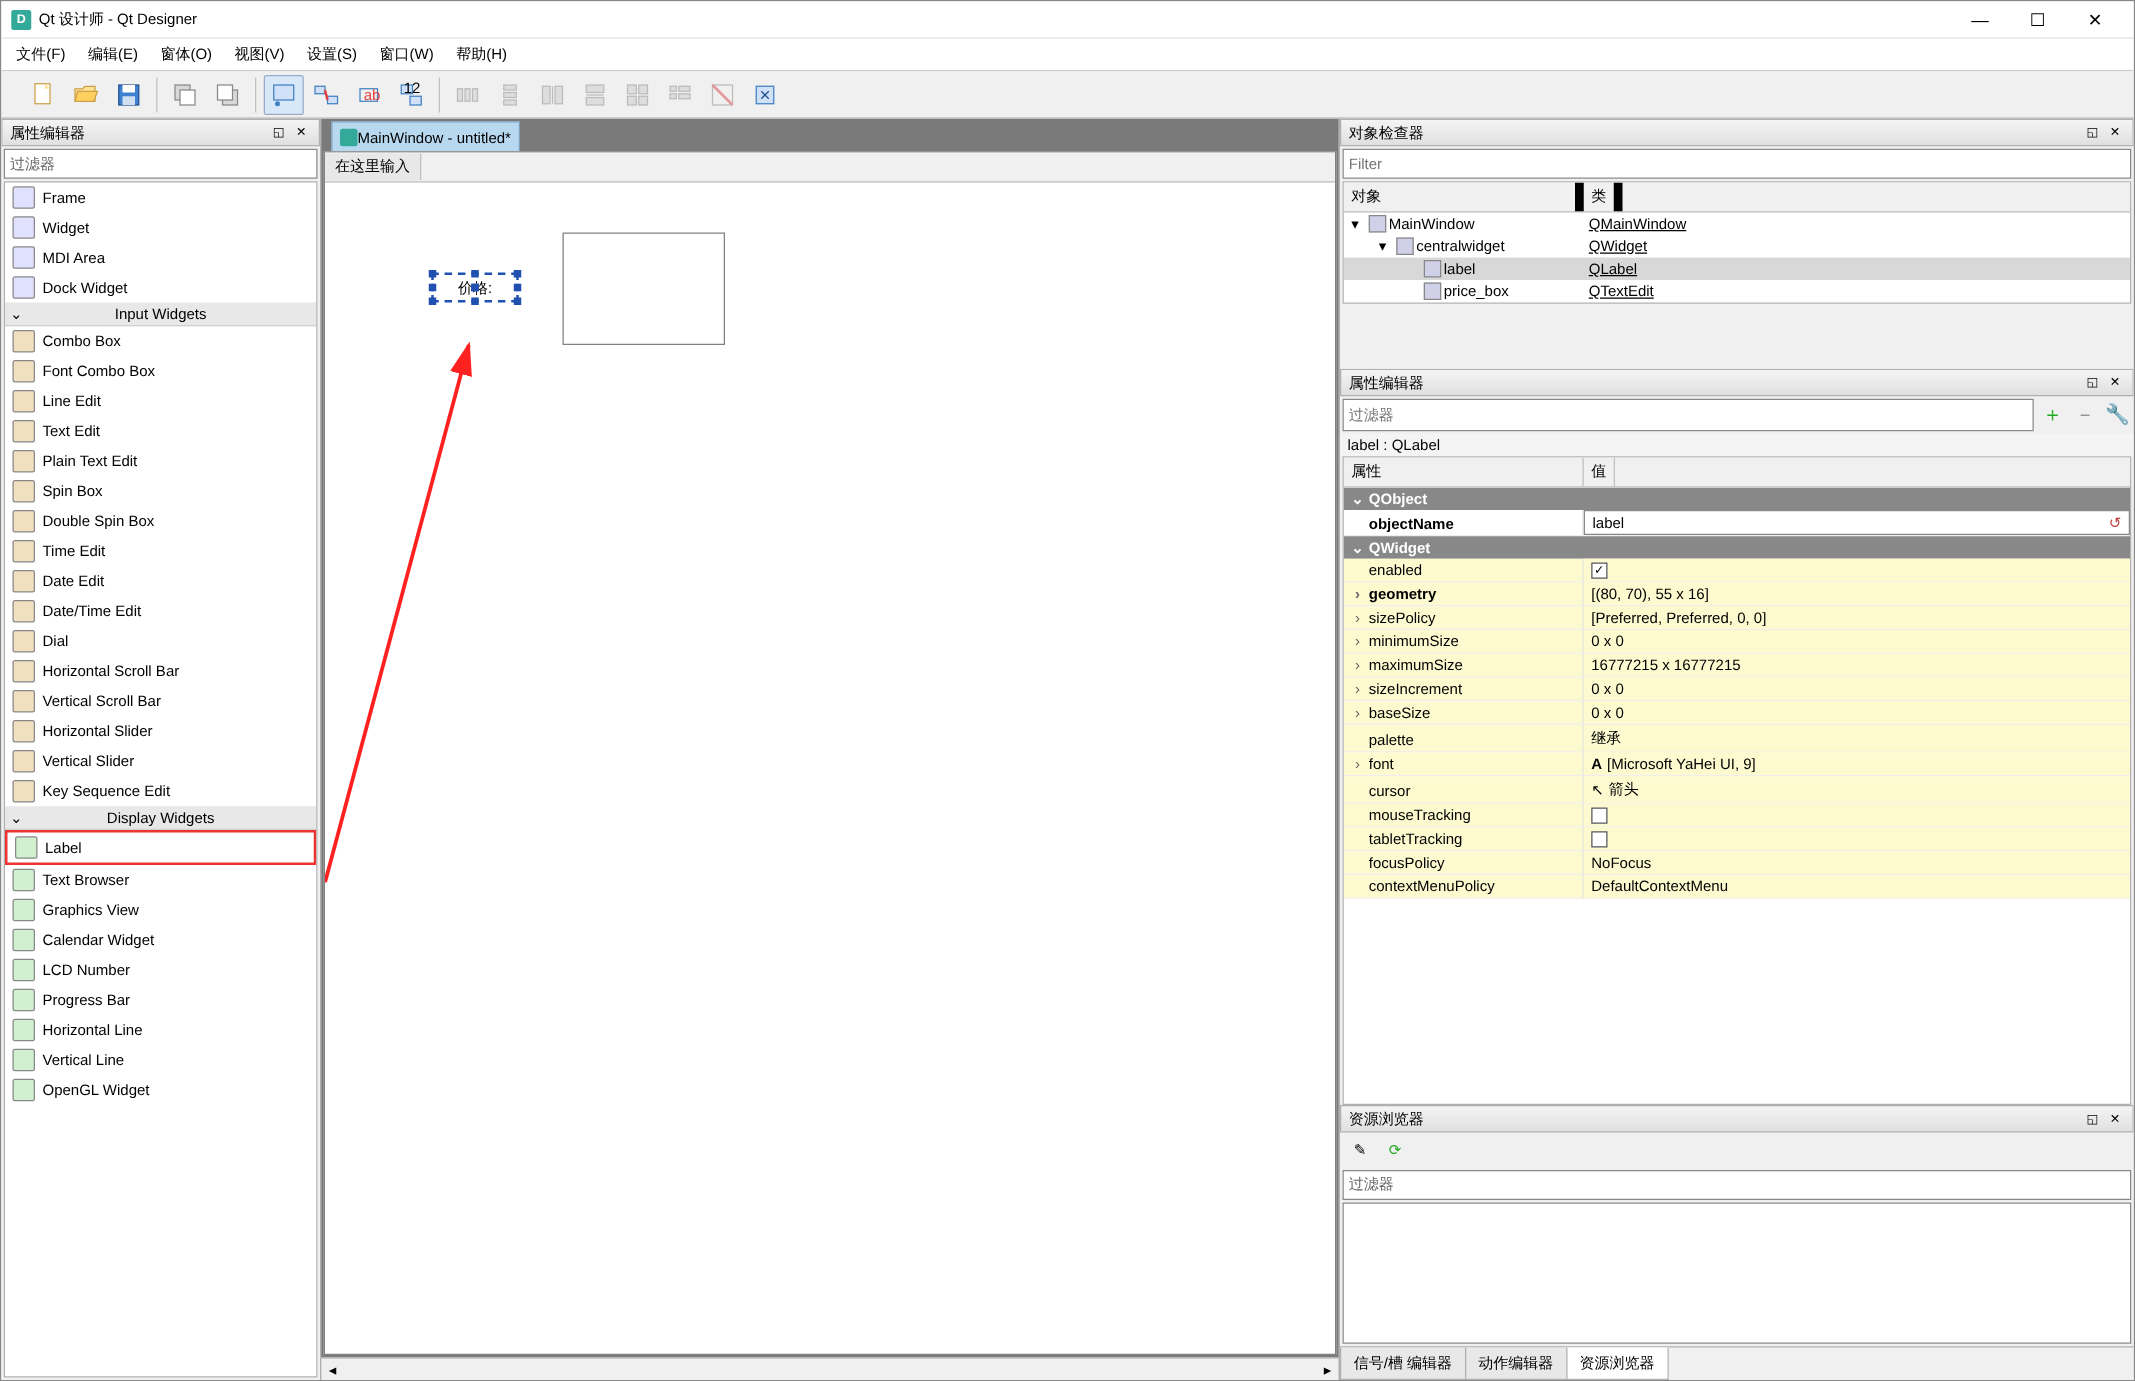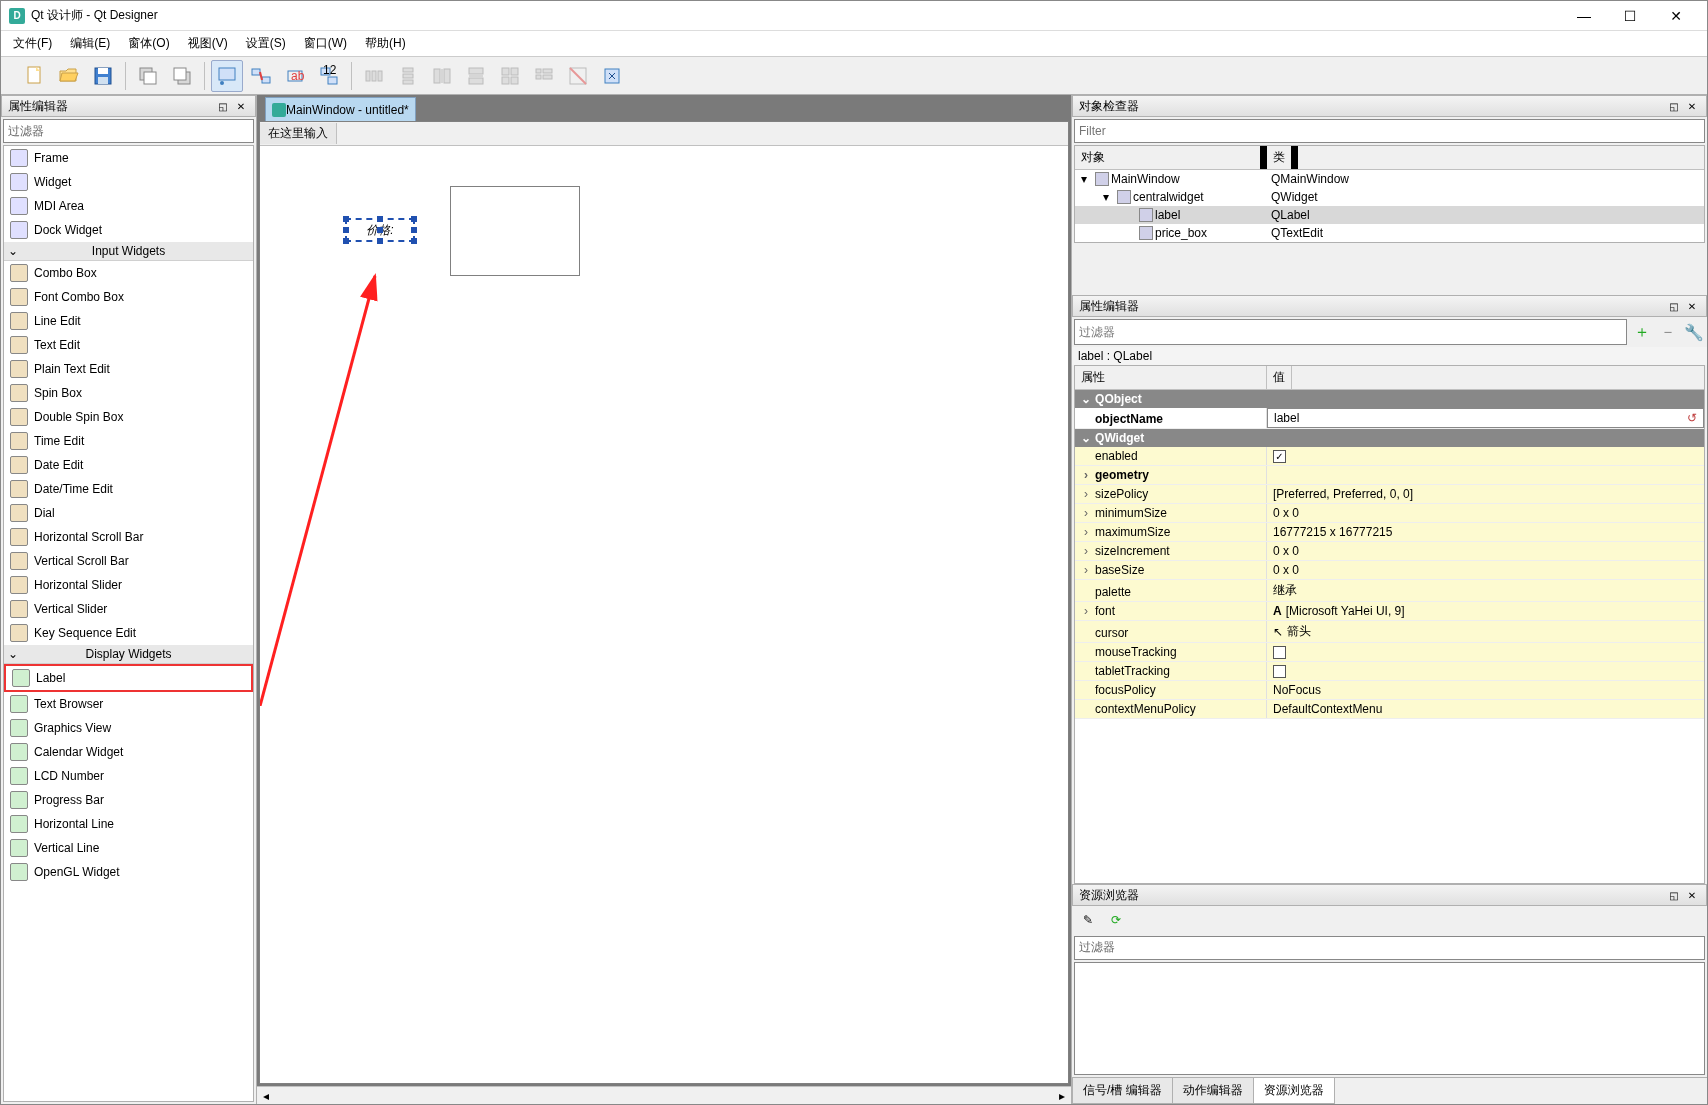--- a/index.html
+++ b/index.html
@@ -27,37 +27,37 @@
 .wt-item { display: flex; align-items: center; padding: 3px 6px; gap: 6px; }
 .wt-item .wicon { width: 18px; height: 18px; display: flex; align-items: center; justify-content: center; font-size: 11px; }
 .wt-item.highlight { border: 2px solid #e33; }
 .center { flex: 1; display: flex; flex-direction: column; background: #7a7a7a; }
 .form-tab { height: 24px; background: #b8d8f0; display: flex; align-items: center; padding: 0 6px; gap:0; margin: 2px 2px 0 8px; width: fit-content; border:1px solid #80a0c0; border-bottom:none;}
 .form-tab .qtlogo{ width:14px;height:14px; background:#3a9; border-radius:2px;}
 .form-area { flex: 1; background: #fff; margin: 0 2px 2px 2px; border: 1px solid #808080; position: relative; overflow: hidden; }
 .form-bar { height: 24px; background: #f0f0f0; border-bottom: 1px solid #c0c0c0; display: flex; align-items: center; }
 .form-bar .prompt { padding: 2px 8px; background: #e8e8e8; border-right:1px solid #c0c0c0;}
 .canvas { position: relative; flex: 1; background-image: radial-gradient(#c0c0c0 0.5px, transparent 0.5px); background-size: 8px 8px; height: 590px; }
-.sel-label { position: absolute; left: 85px; top: 72px; width: 70px; height: 24px; border: 2px dashed #2050b0; display:flex; align-items:center; justify-content:center; background: rgba(255,255,255,0.5); font-style: italic;}
+.sel-label { position: absolute; left: 85px; top: 72px; width: 70px; height: 24px; border: 2px dashed #2050b0; display:flex; align-items:center; justify-content:center; background: rgba(255,255,255,0.5);}
 .sel-label::before,.sel-label::after{ content:''; position:absolute; width:6px;height:6px; background:#2050b0;}
 .sel-handle{ position:absolute; width:6px; height:6px; background:#2050b0;}
 .textedit { position: absolute; left: 190px; top: 40px; width: 130px; height: 90px; background: #fff; border: 1px solid #808080; }
 .arrow { position: absolute; pointer-events: none; }
 .hscroll { height: 18px; background: #f0f0f0; border-top: 1px solid #c0c0c0; display:flex;}
 .hscroll .sbtn{ width:18px; display:flex;align-items:center;justify-content:center;}
 .hscroll .strack{ flex:1;}
 .right { width: 636px; display: flex; flex-direction: column; border-left: 1px solid #b0b0b0; }
 .obj-tree { background: #fff; border: 1px solid #b0b0b0; margin: 0 2px; overflow:auto; }
 .obj-head { display: flex; background: #f0f0f0; border-bottom: 1px solid #c0c0c0; }
 .obj-head > div { padding: 3px 6px; border-right: 7px solid #000000; }
 .obj-head > div:first-child{ width: 192px;}
 .obj-row { display: flex; align-items: center; }
 .obj-row.sel { background: #d8d8d8; }
 .obj-row .c1{ width: 192px; padding: 2px 4px; display:flex; align-items:center; gap:2px;}
-.obj-row .c2{ padding: 2px 4px;}
+.obj-row .c2{ padding: 2px 4px; text-decoration: underline;}
 .prop-panel{ display:flex; flex-direction:column; flex:1; overflow:hidden;}
 .prop-filter-row{ display:flex; align-items:center; gap:4px; padding:2px;}
 .prop-filter-row input{ flex:1; height:26px; border:1px solid #888; padding:0 4px;}
 .prop-filter-row .pb{ width:22px; height:22px; display:flex; align-items:center; justify-content:center; font-size:16px;}
 .prop-crumb{ padding:2px 6px; background:#f4f4f4;}
 .prop-table{ flex:1; overflow:auto; background:#fff; border:1px solid #b0b0b0; margin:0 2px;}
 .pt-head{ display:flex; background:#f0f0f0; border-bottom:1px solid #c0c0c0; position:sticky; top:0;}
 .pt-head > div{ padding:3px 6px; border-right:1px solid #c0c0c0;}
 .pt-head > div:first-child{ width:192px;}
 .pt-group{ background:#888; color:#fff; padding:2px 6px; font-weight:bold; display:flex; align-items:center; gap:4px;}
@@ -503,20 +503,23 @@
               </div>
               <div class="pc2">
                 <span class="checkbox">✓</span>
               </div>
             </div>
             <div class="pt-row yel">
               <div class="pc1 bold">
                 <span class="exp">›</span>
                 <span>geometry</span>
               </div>
+              <div class="pc2">
+                <span>[(80, 70), 55 x 16]</span>
+              </div>
             </div>
             <div class="pt-row yel">
               <div class="pc1">
                 <span class="exp">›</span>
                 <span>sizePolicy</span>
               </div>
               <div class="pc2">
                 <span>[Preferred, Preferred, 0, 0]</span>
               </div>
             </div>

